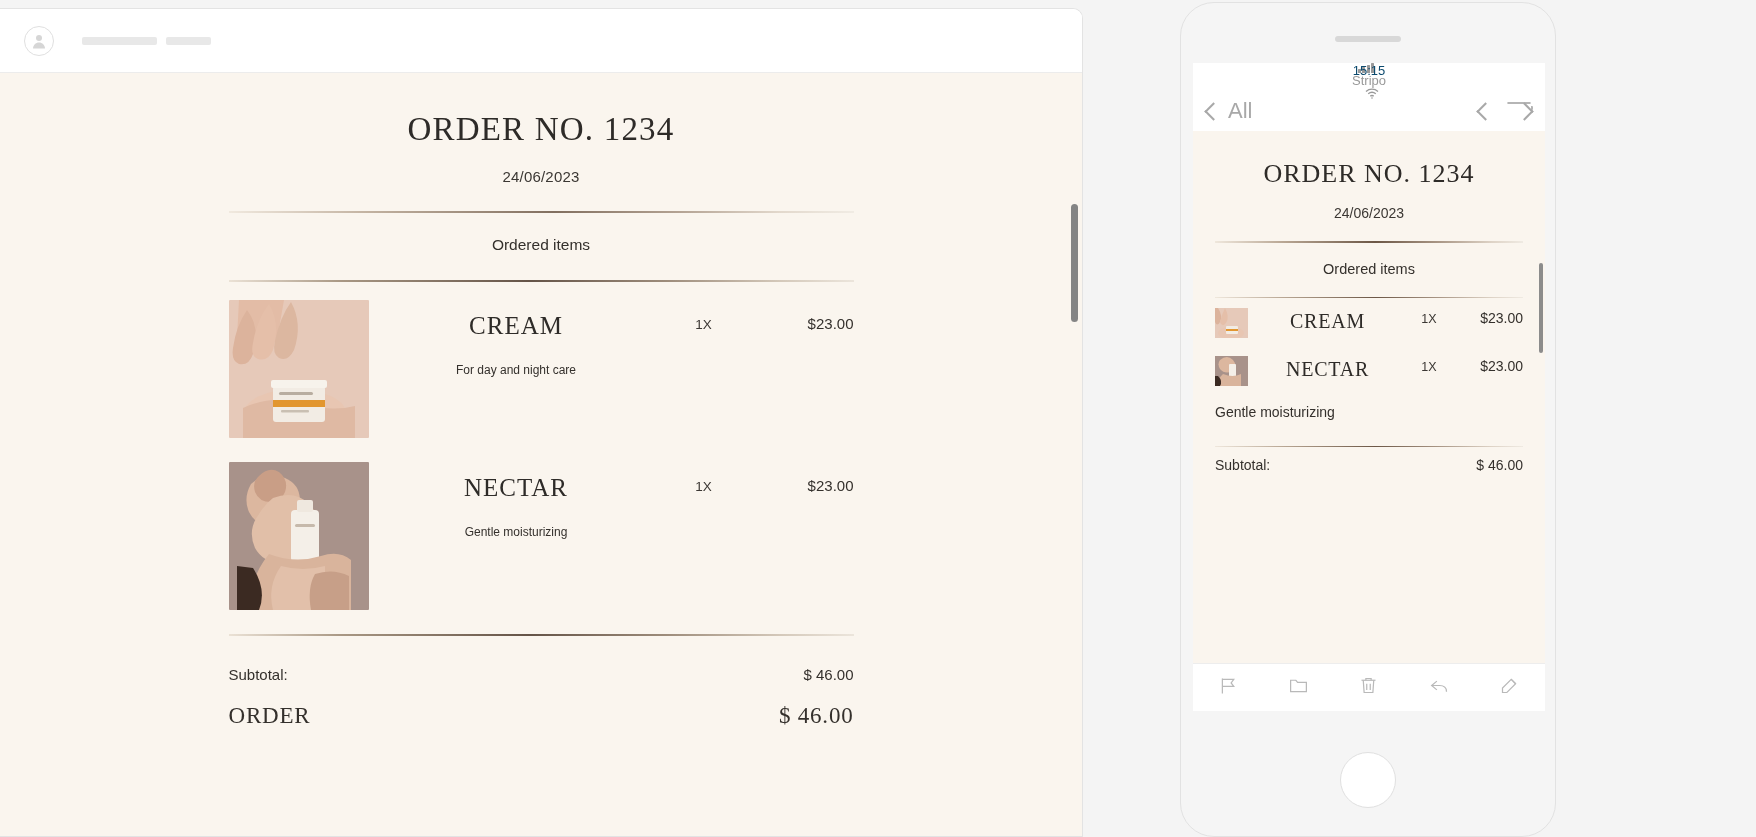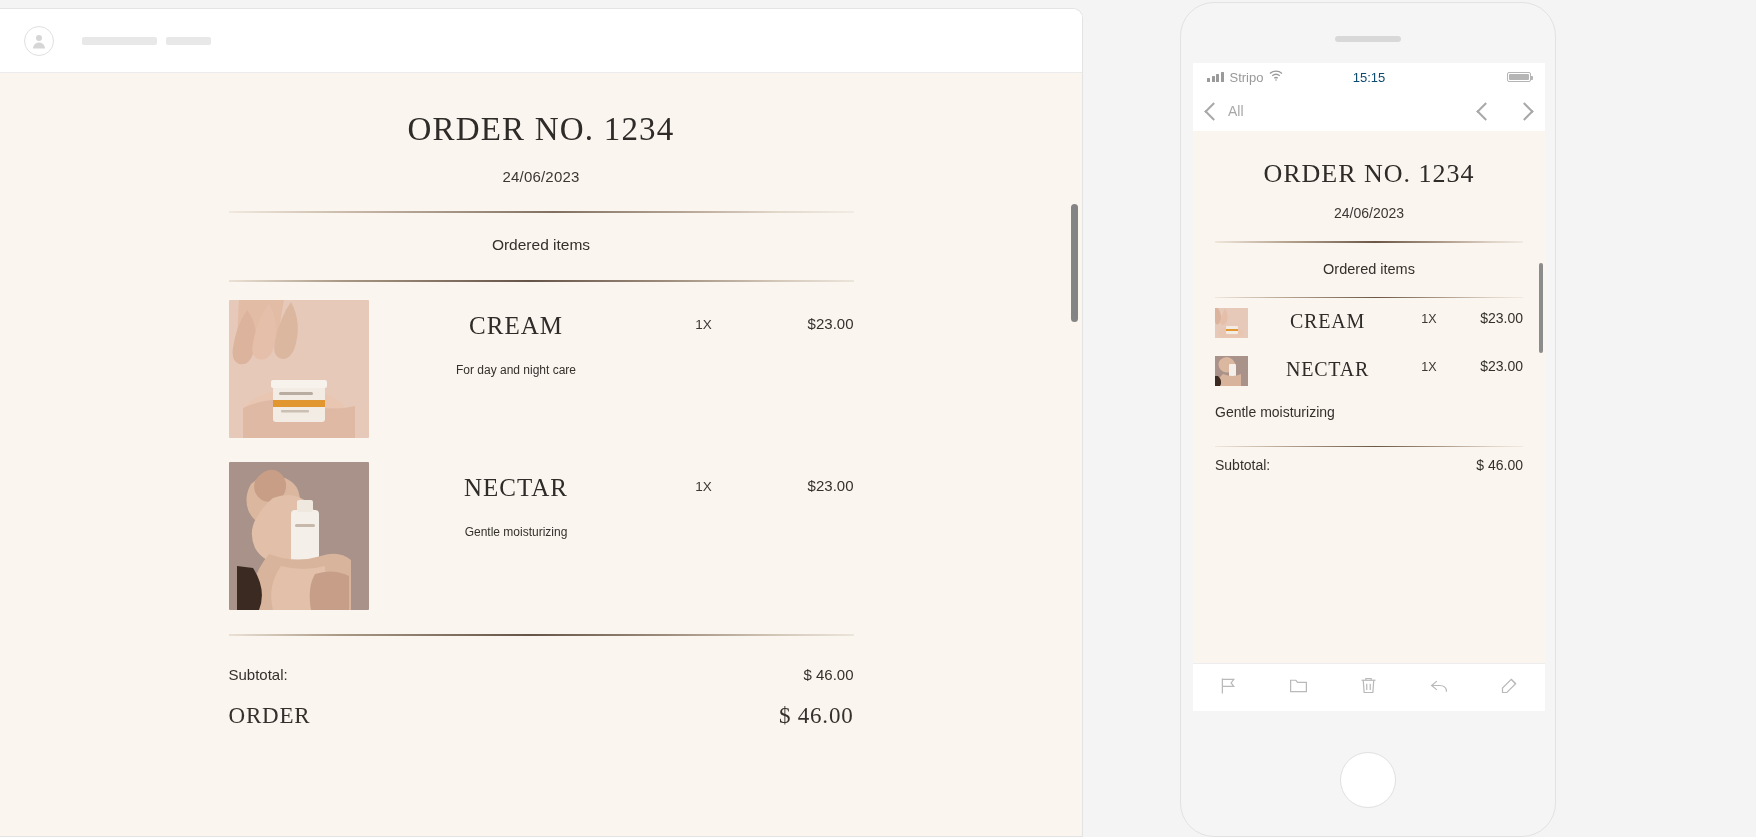--- a/index.html
+++ b/index.html
@@ -130,21 +130,21 @@
     top: 33px; width: 66px; height: 6px; border-radius: 3px;
     background: #d8d8d8;
   }
   .mobile-screen {
     position: absolute; left: 12px; top: 60px;
     width: 352px; height: 600px;
     background: #fff; overflow: hidden;
   }
   .status-bar {
     display: flex; align-items: center; height: 28px;
-    padding: 0 14px; font-size: 12.5px; color: #9a9a9a;
+    padding: 0 14px; font-size: 12.5px; color: #9a9a9a; flex-direction: column;
   }
   .bars { display: flex; align-items: flex-end; gap: 1.5px; margin-right: 6px; }
   .bars i { display: block; width: 3px; background: #9a9a9a; border-radius: .5px; }
   .bars i:nth-child(1){height:4px}.bars i:nth-child(2){height:6px}
   .bars i:nth-child(3){height:8px}.bars i:nth-child(4){height:10px}
   .carrier { font-size: 13px; color: #999; }
   .wifi { margin-left: 6px; }
   .clock { position: absolute; left: 50%; transform: translateX(-50%); font-size: 13px; color: #0c4a6e; }
   .battery {
     margin-left: auto; width: 24px; height: 10px;
@@ -153,21 +153,21 @@
   .battery::after {
     content:""; position:absolute; right:-3px; top:3px;
     width:2px; height:4px; background:#b5b5b5; border-radius:0 1px 1px 0;
   }
   .battery i { position:absolute; left:1px; top:1px; bottom:1px; width:20px; background:#b5b5b5; border-radius:1px; display:block; }
 
   .nav-bar {
     display: flex; align-items: center; height: 40px;
     padding: 0 14px; color: #9e9e9e;
   }
-  .nav-back { display: flex; align-items: center; font-size: 14px; color: #a8a8a8; }
+  .nav-back { display: flex; align-items: center; font-size: 22px; color: #a8a8a8; }
   .nav-arrows { margin-left: auto; display: flex; gap: 26px; }
   .chev { width: 13px; height: 13px; border-top: 2px solid #a8a8a8; border-right: 2px solid #a8a8a8; }
   .chev.left { transform: rotate(-135deg); }
   .chev.right { transform: rotate(45deg); }
 
   .m-body {
     background: #faf5ee; height: 532px;
     padding: 28px 22px 0; position: relative; overflow: hidden;
   }
   .m-title {

